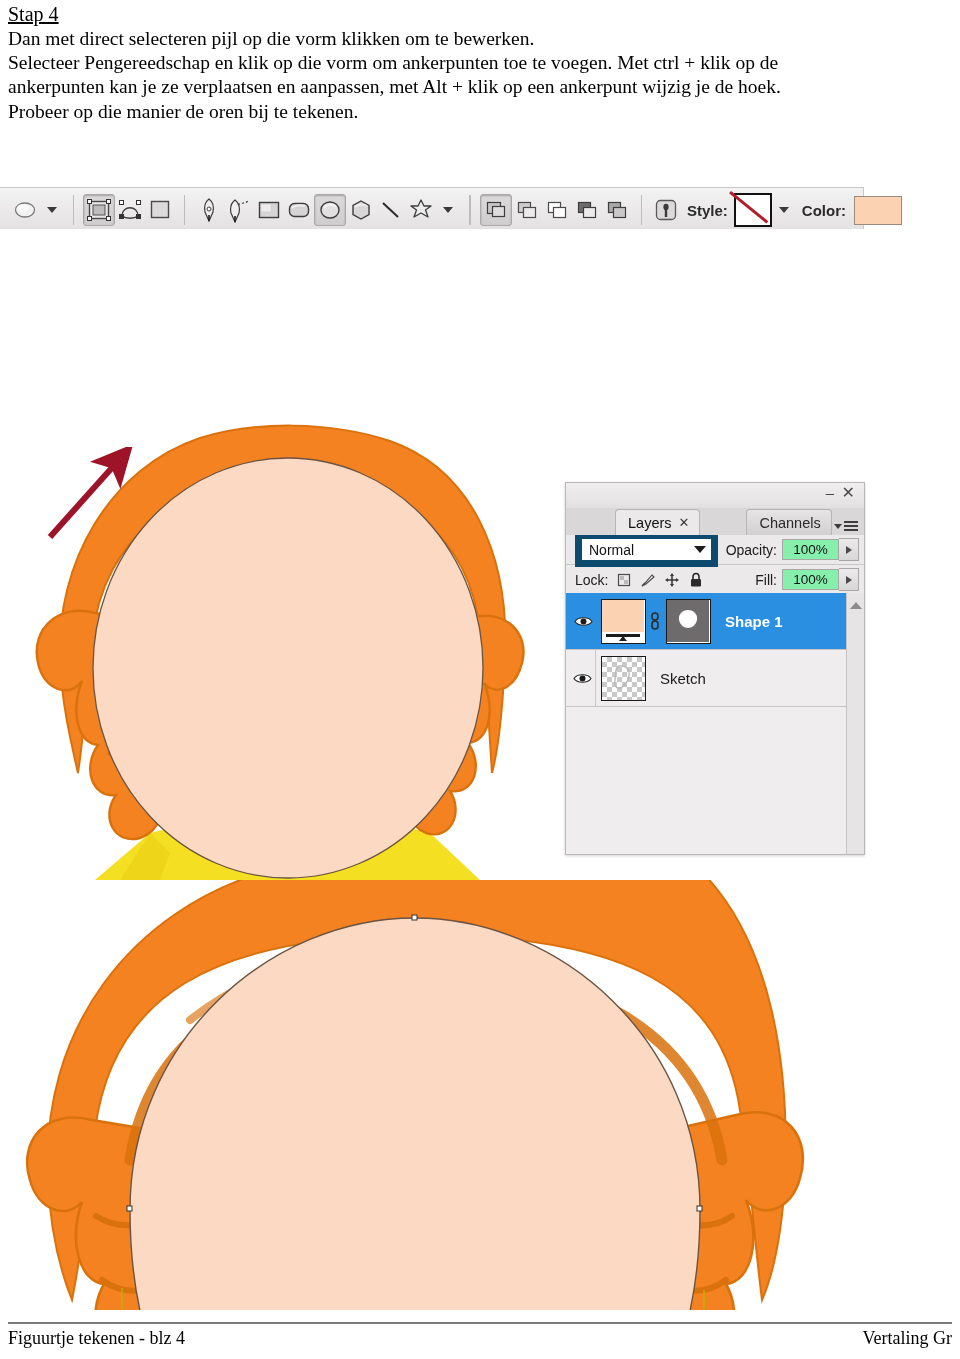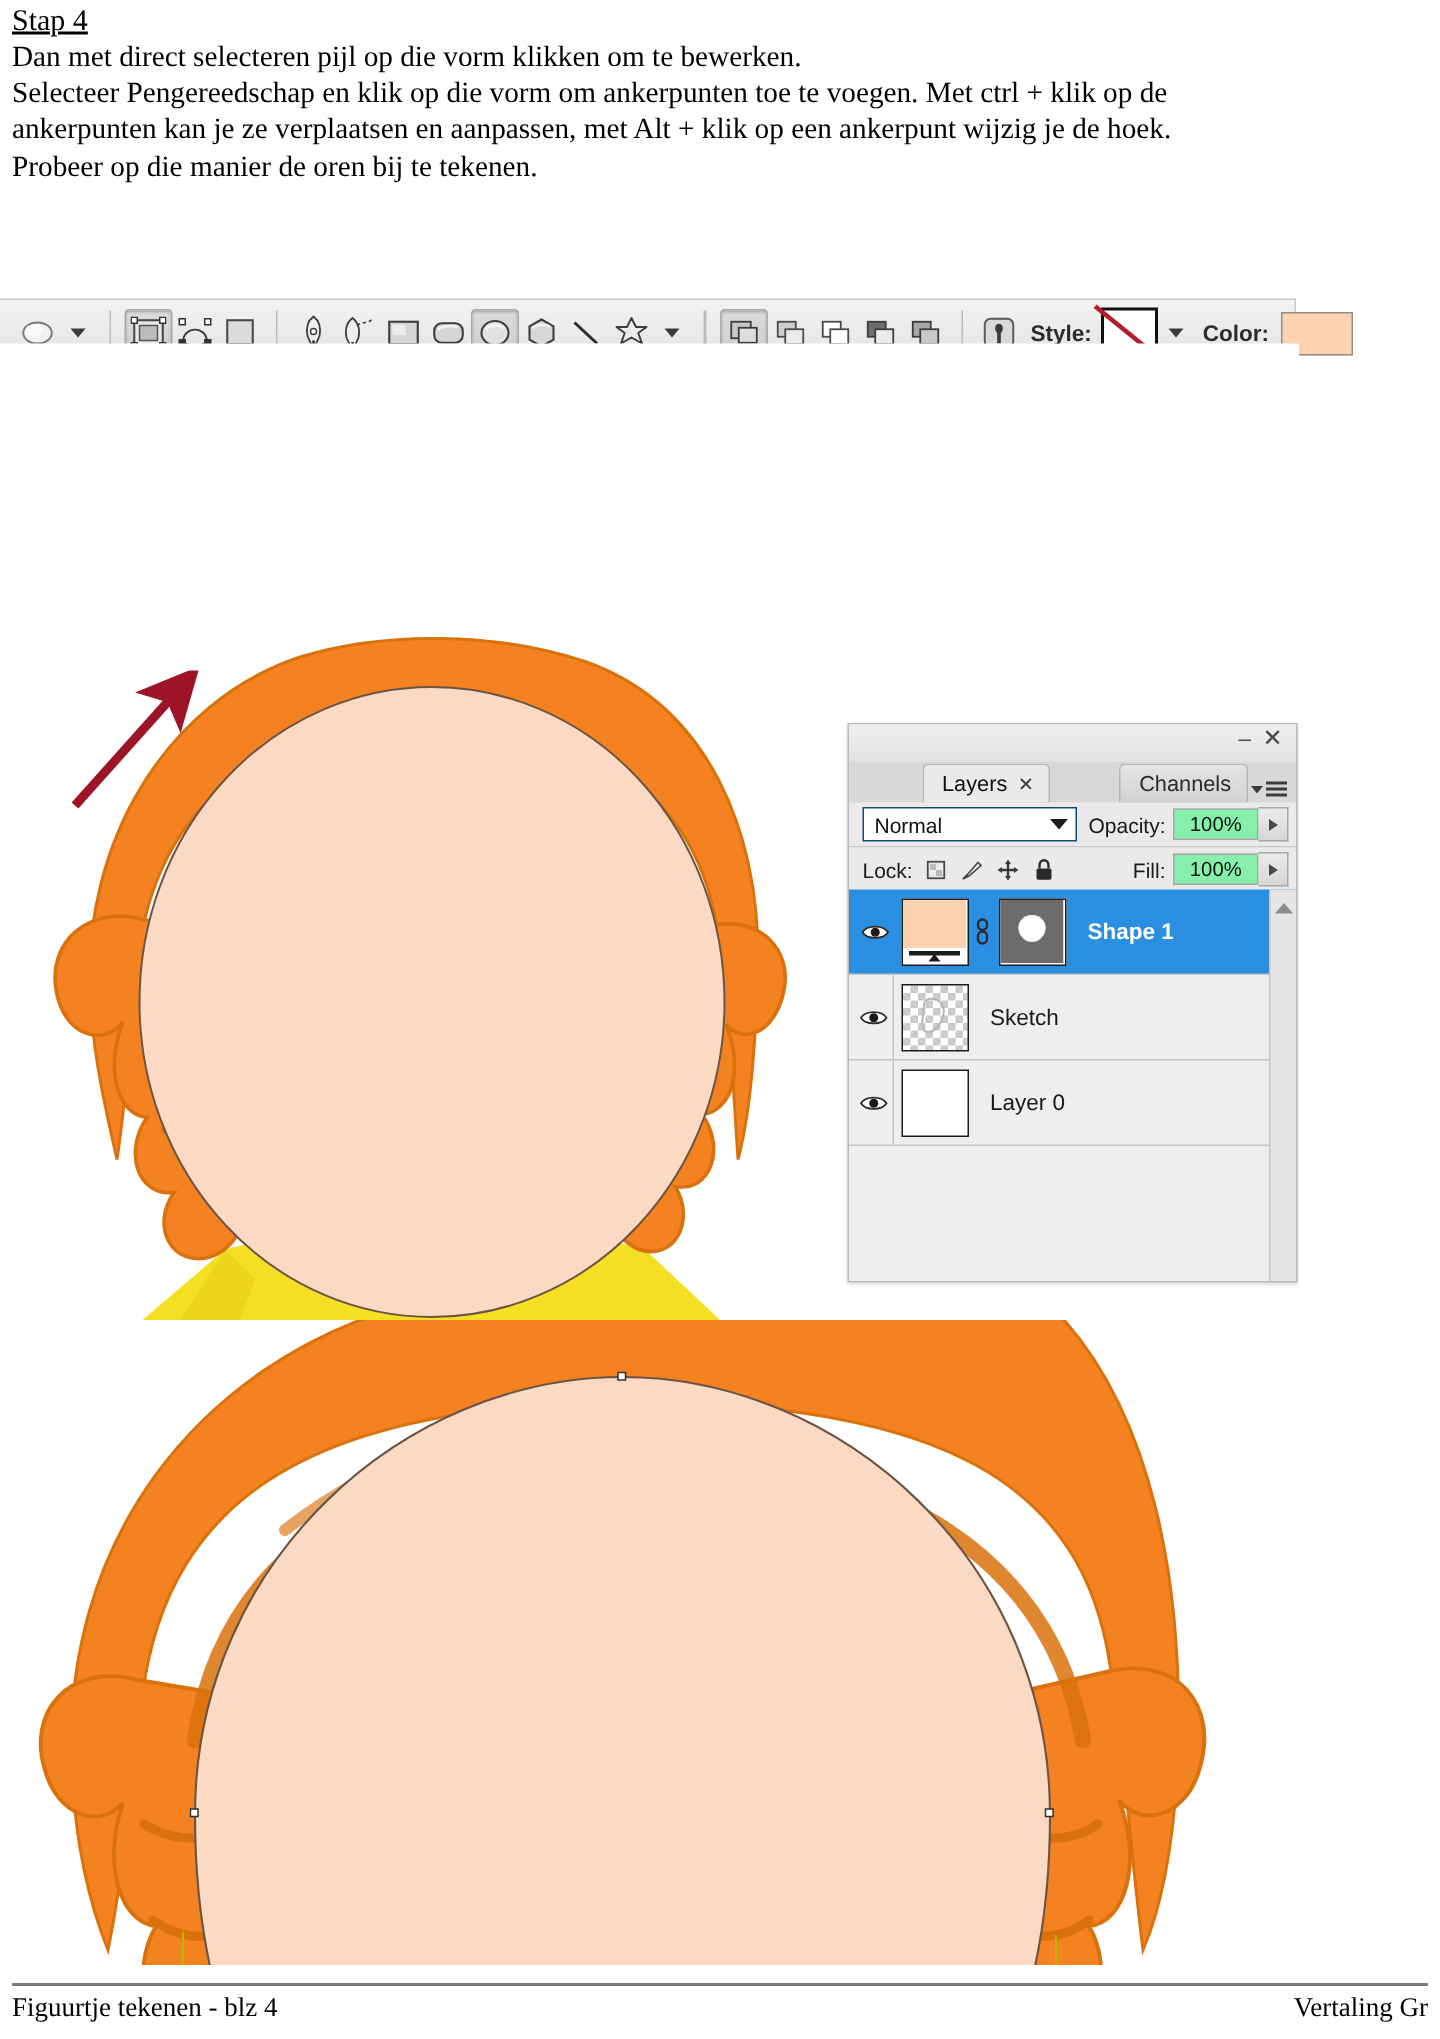--- a/index.html
+++ b/index.html
@@ -44,21 +44,21 @@
     left: 0px;
     top: 183px;
     width: 866px;
     height: 1127px;
   }
 
   
   .options-bar {
     position: absolute;
     left: 0;
-    top: 16px;
+    top: 4px;
     width: 864px;
     height: 46px;
     background: linear-gradient(180deg,#f3f3f3 0%, #eceaea 45%, #e2e0e0 100%);
     border: 1px solid #c9c7c7;
     border-left: none;
     box-sizing: border-box;
     display: flex;
     align-items: center;
     padding-left: 10px;
   }
@@ -237,21 +237,21 @@
     display: flex;
     align-items: center;
     padding: 0 5px 0 9px;
     background: #ebe9e9;
     border-bottom: 1px solid #c9c7c7;
   }
   .blend-select {
     flex: 1 1 auto;
     height: 21px;
     background: #fff;
-    border: 1px solid #0c4a6e;
+    border: 7px solid #0c4a6e;
     display: flex;
     align-items: center;
     justify-content: space-between;
     padding: 0 5px 0 7px;
     font-size: 14px;
     color: #111;
     max-width: 152px;
   }
   .blend-select .car {
     width:0;height:0;border-left:6px solid transparent;border-right:6px solid transparent;border-top:7px solid #1d1d1d;
@@ -755,30 +755,20 @@
           </span>
           <span class="thumb checker">
             <svg width="42" height="42" viewBox="0 0 42 42">
               <path d="M17 9 C24 8 28 13 27 19 C26 25 22 30 18 31 C14 32 12 28 13 23 C14 16 13 10 17 9 Z" fill="none" stroke="#b8b6b6" stroke-width="1.3"></path>
             </svg>
           </span>
           <span class="layer-name">Sketch</span>
         </div>
 
 
-        <div class="layer-item">
-          <span class="eye-cell">
-            <svg width="19" height="13" viewBox="0 0 19 13">
-              <path d="M1 6.5 C4 1.5 15 1.5 18 6.5 C15 11.5 4 11.5 1 6.5 Z" fill="#fff" stroke="#2b2b2b" stroke-width="1.2"></path>
-              <circle cx="9.5" cy="6.5" r="3" fill="#1b1b1b"></circle>
-            </svg>
-          </span>
-          <span class="thumb"></span>
-          <span class="layer-name">Layer 0</span>
-        </div>
       </div>
 
       <div class="lp-scroll">
         <div class="up"></div>
       </div>
     </div>
 
   </div>
 </div>
 

